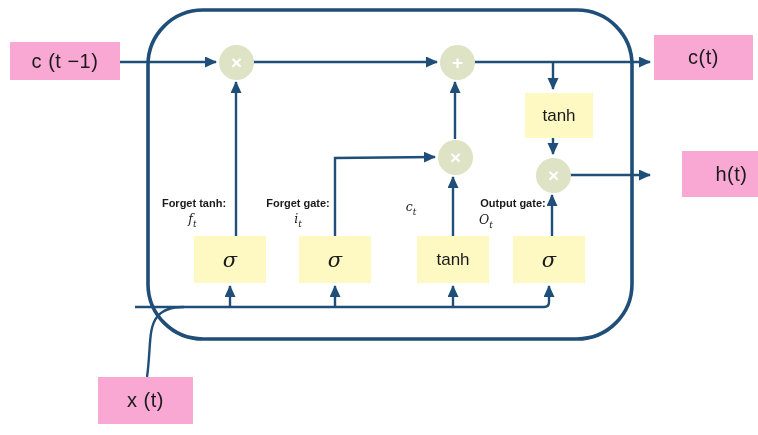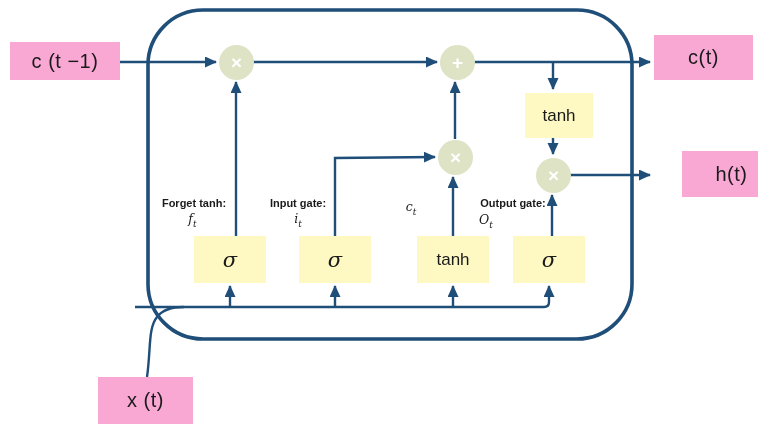--- a/index.html
+++ b/index.html
@@ -124,21 +124,21 @@
   <div class="op-node" style="left:438px;top:140px;">
     <span class="glyph">×</span>
   </div>
   <div class="op-node" style="left:536px;top:158px;">
     <span class="glyph">×</span>
   </div>
 
   <div class="gate-label" style="left:148px;top:197px;width:92px;">Forget tanh:</div>
   <div class="gate-symbol" style="left:165px;top:211px;width:55px;"><span>f</span><sub>t</sub></div>
 
-  <div class="gate-label" style="left:252px;top:197px;width:92px;">Input gate:</div>
+  <div class="gate-label" style="left:252px;top:197px;width:92px;">Forget gate:</div>
   <div class="gate-symbol" style="left:272px;top:211px;width:52px;"><span>i</span><sub>t</sub></div>
 
   <div class="gate-symbol" style="left:385px;top:199px;width:52px;"><span>c</span><sub>t</sub></div>
 
   <div class="gate-label" style="left:466px;top:197px;width:94px;">Output gate:</div>
   <div class="gate-symbol" style="left:460px;top:212px;width:52px;"><span>O</span><sub>t</sub></div>
 
 </div>
 
 </body></html>

